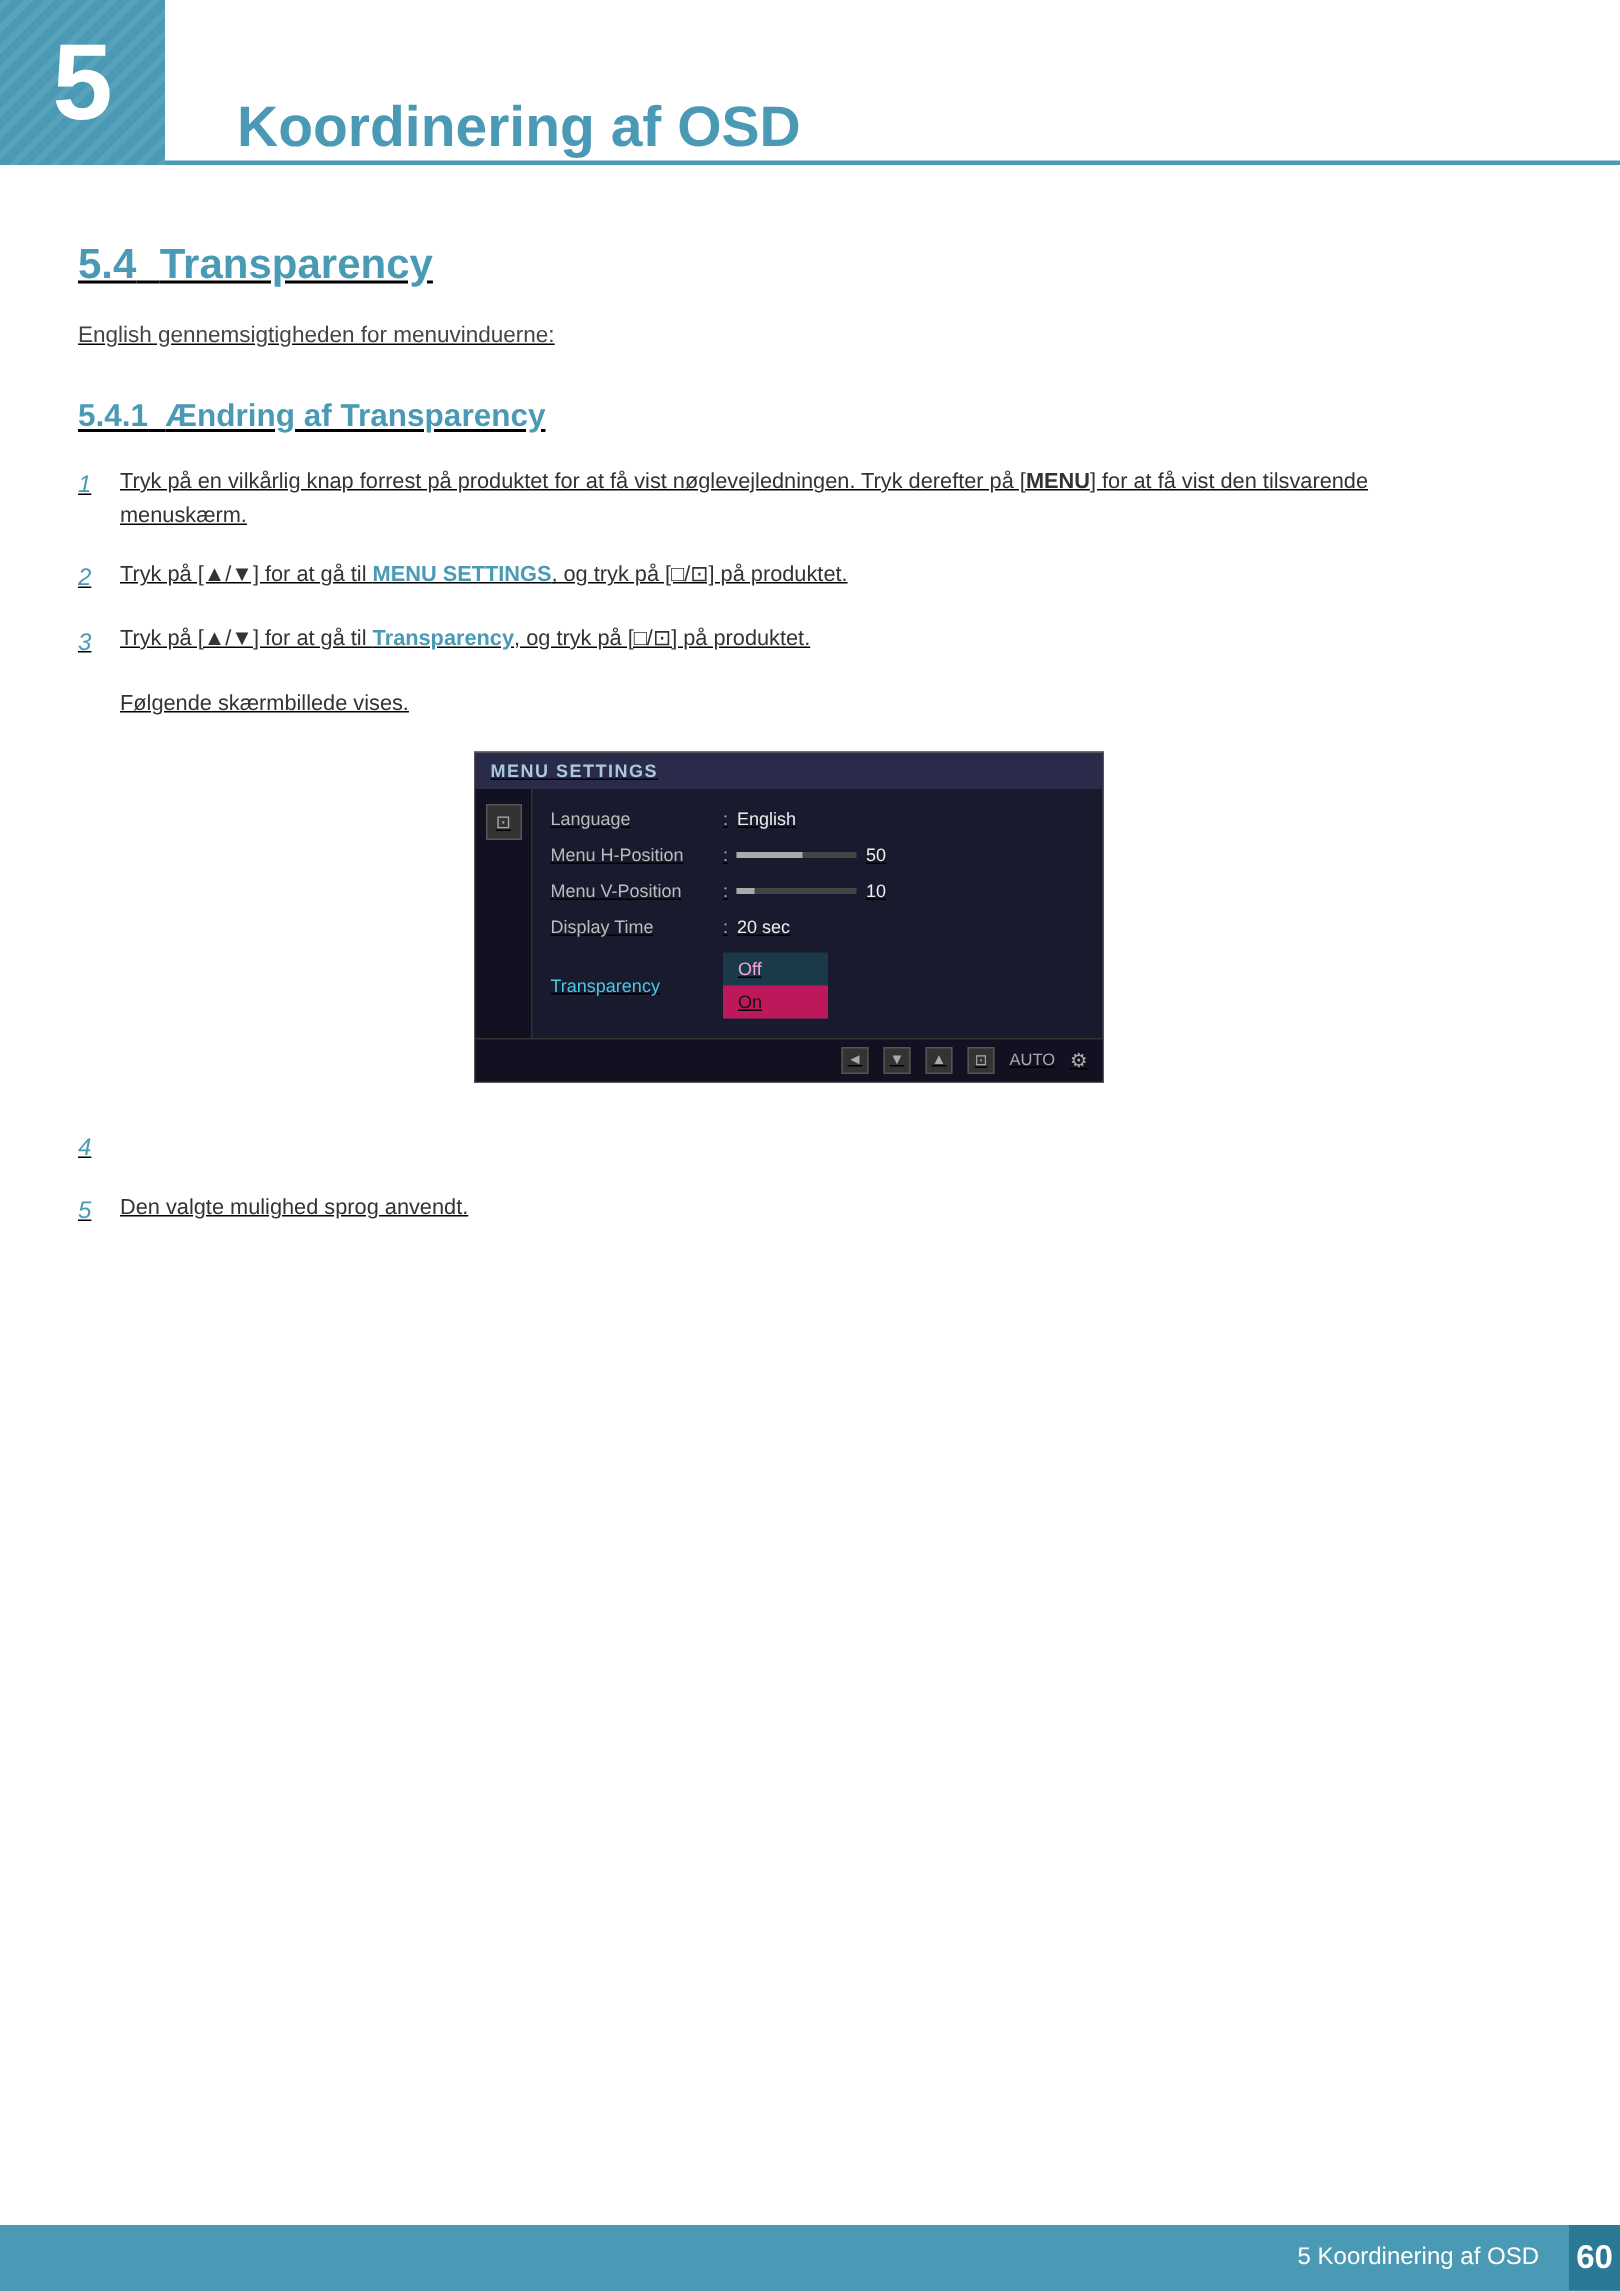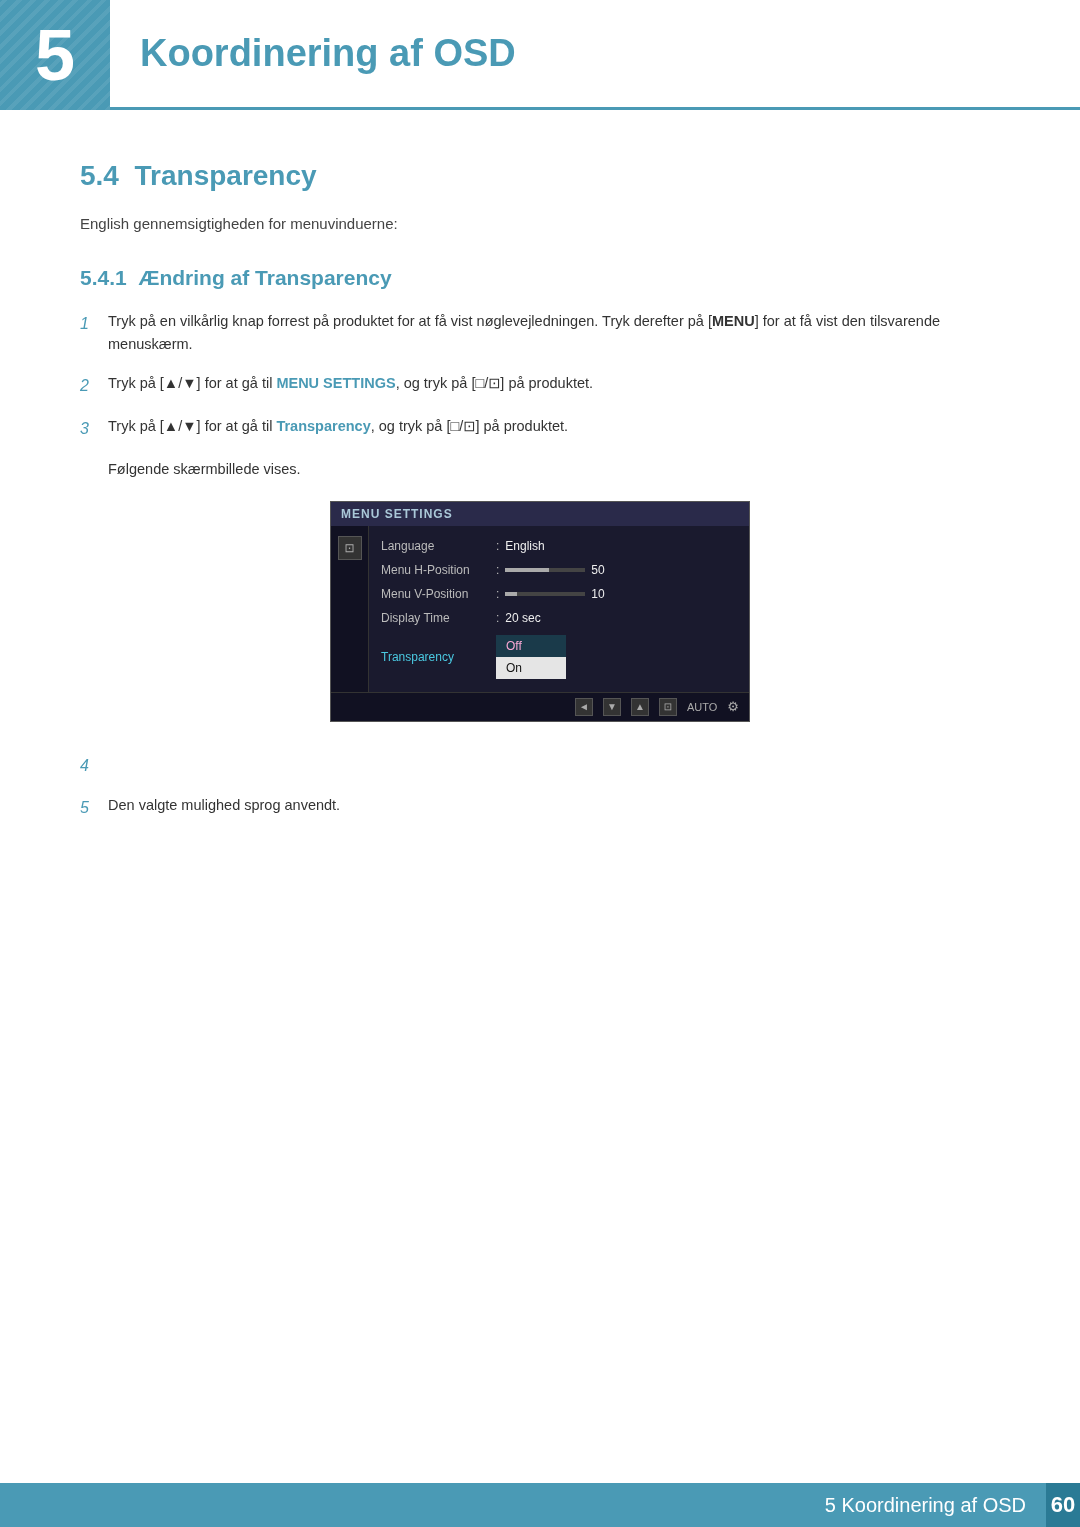--- a/index.html
+++ b/index.html
@@ -46,35 +46,36 @@
     .chapter-number {
       font-size: 72px;
       font-weight: bold;
       color: #ffffff;
       z-index: 1;
       line-height: 1;
     }
 
     .chapter-title-block {
       display: flex;
-      align-items: center;
-      padding-left: 30px;
+      align-items: flex-end;
+      padding-left: 48px;
       border-bottom: 3px solid #4a9ab5;
       flex: 1;
     }
 
     .chapter-title {
       font-size: 38px;
       font-weight: bold;
       color: #4a9ab5;
     }
 
     
     .content {
-      padding: 0 80px 80px 80px;
+      padding: 0 80px 80px 52px;
+      text-decoration: underline;
     }
 
     
     .section-heading {
       font-size: 28px;
       font-weight: bold;
       color: #4a9ab5;
       margin-top: 50px;
       margin-bottom: 20px;
     }
@@ -231,21 +232,21 @@
       min-width: 70px;
     }
 
     .osd-dropdown-item {
       padding: 4px 10px;
       color: #f9a8d4;
       font-size: 12px;
     }
 
     .osd-dropdown-item.active {
-      background: #e5e5e5;
+      background: #be185d;
       color: #111;
     }
 
     .osd-bottom-bar {
       background: #111122;
       display: flex;
       align-items: center;
       justify-content: flex-end;
       padding: 5px 10px;
       gap: 10px;
@@ -292,21 +293,21 @@
       height: 44px;
       background: #4a9ab5;
       display: flex;
       align-items: center;
       justify-content: flex-end;
       padding-right: 0;
     }
 
     .footer-text {
       color: #ffffff;
-      font-size: 20px;
+      font-size: 16px;
       padding-right: 20px;
     }
 
     .footer-page-box {
       background: #2a7a95;
       color: #fff;
       font-size: 22px;
       font-weight: bold;
       width: 34px;
       height: 44px;

